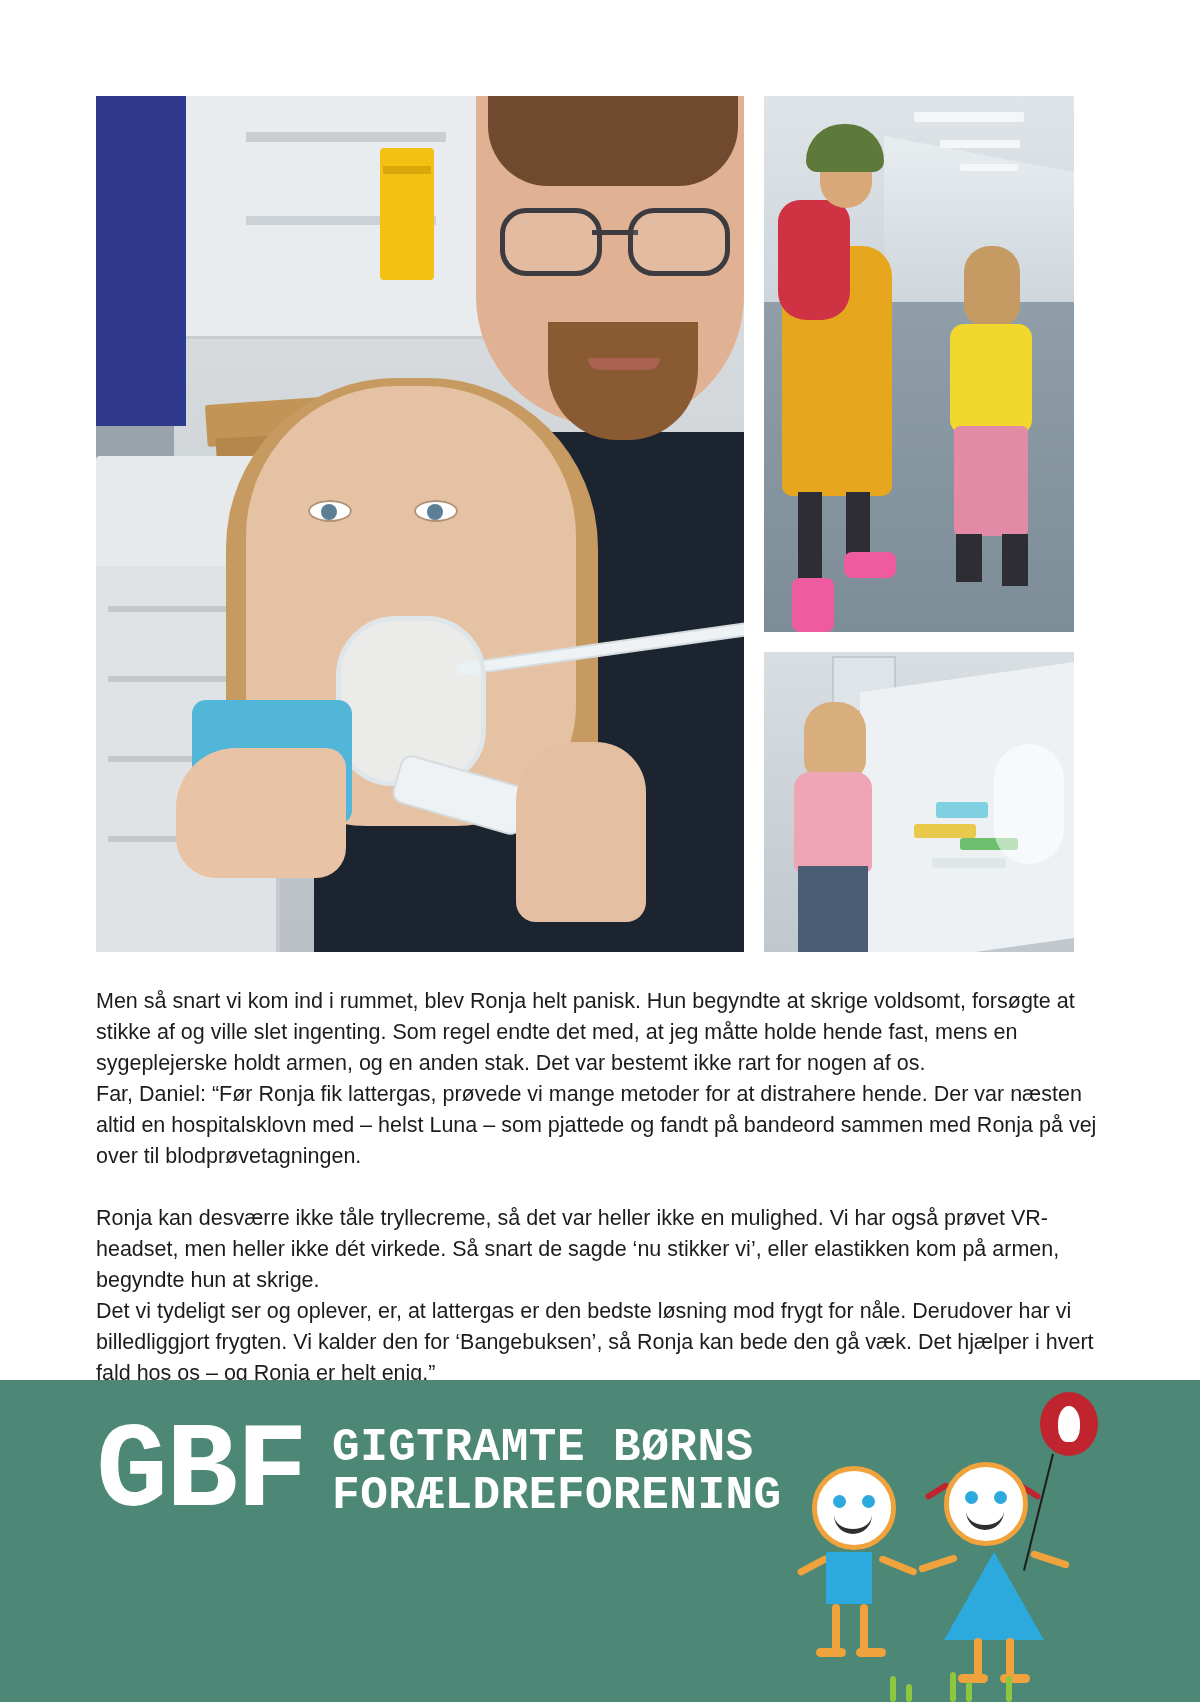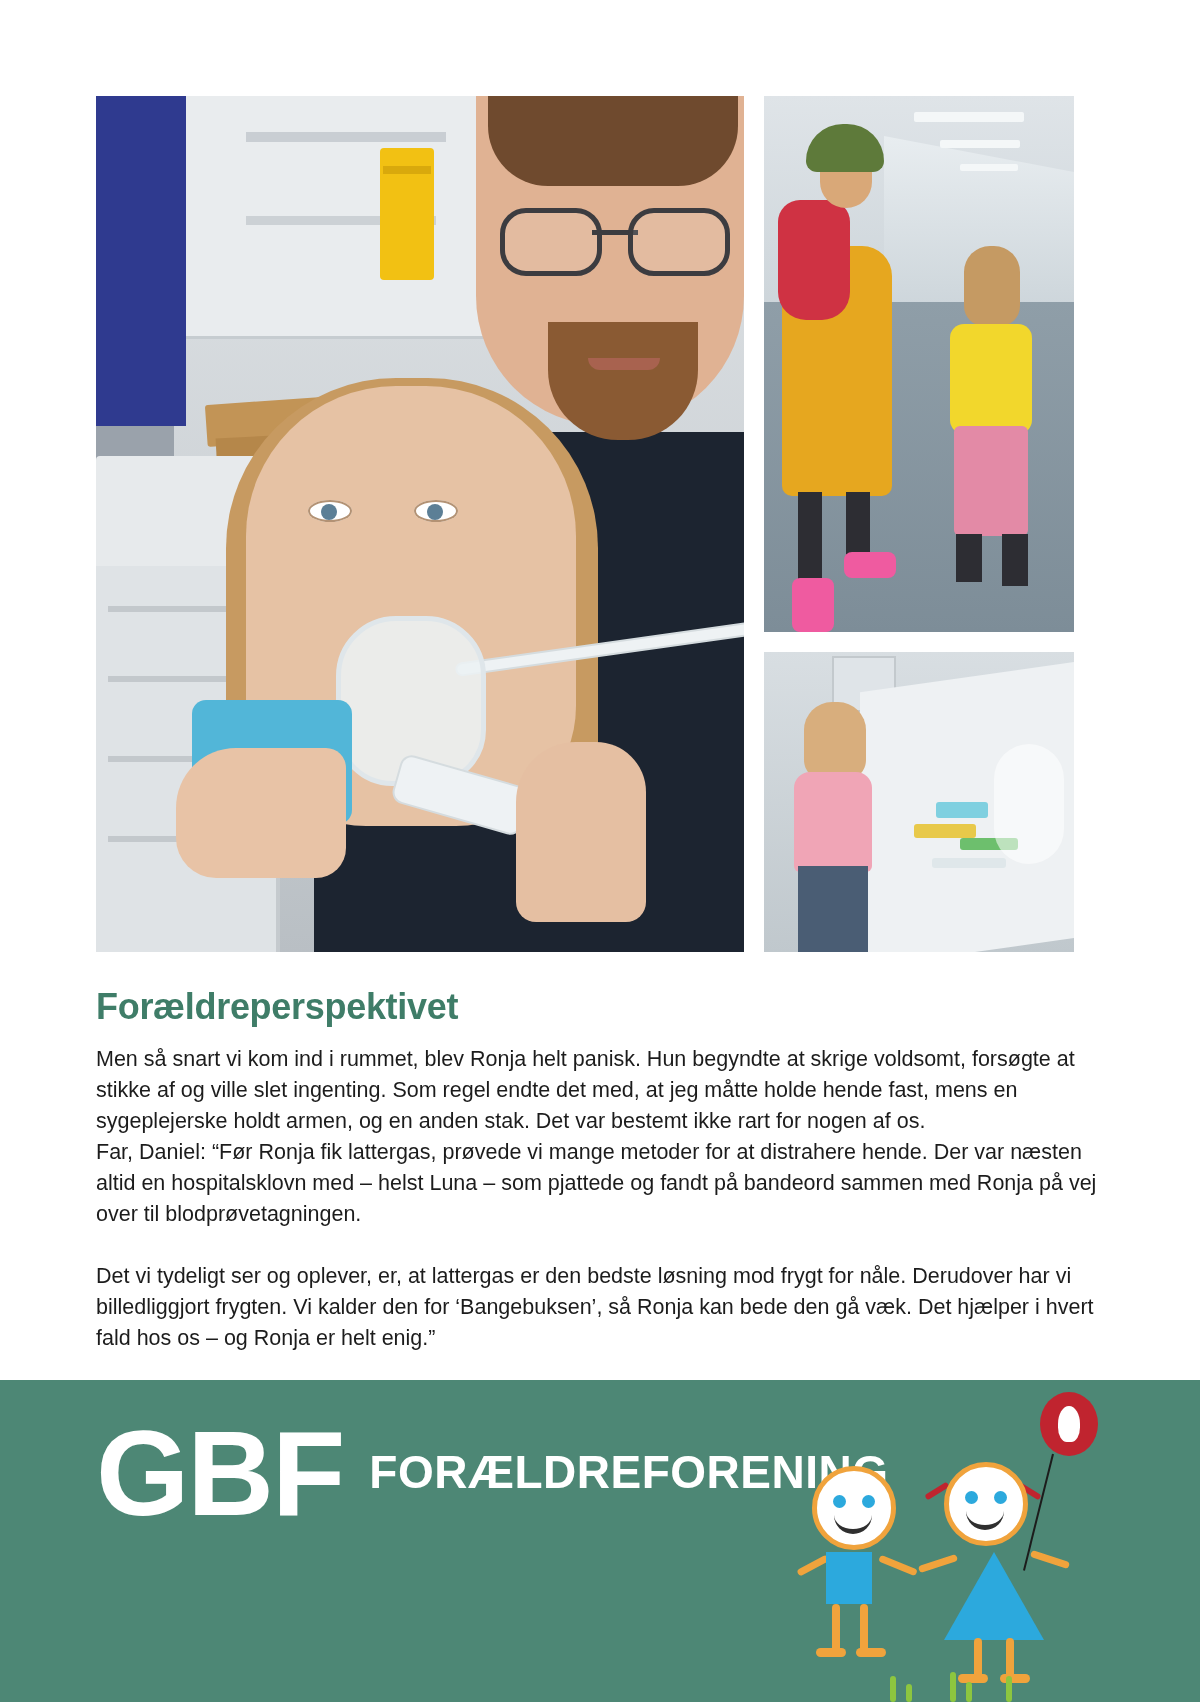--- a/index.html
+++ b/index.html
@@ -450,20 +450,21 @@
     height: 322px;
     background: #4d8775;
   }
 
   .logo-block {
     position: absolute;
     left: 96px;
     top: 44px;
     display: flex;
     align-items: center;
+    font-family: Liberation Mono, monospace;
   }
 
   .gbf {
     font-size: 120px;
     font-weight: bold;
     color: #ffffff;
     line-height: 0.82;
     letter-spacing: -2px;
   }
 
@@ -636,33 +637,34 @@
       <div class="br-girl-pants"></div>
       <div class="br-tool" style="left:172px;top:150px;width:52px;height:16px;background:#7fd0e0"></div>
       <div class="br-tool" style="left:150px;top:172px;width:62px;height:14px;background:#e8c94a"></div>
       <div class="br-tool" style="left:196px;top:186px;width:58px;height:12px;background:#6dbf6d"></div>
       <div class="br-tool" style="left:168px;top:206px;width:74px;height:10px;background:#dfe7ea"></div>
       <div class="br-tool" style="left:230px;top:92px;width:70px;height:120px;background:rgba(255,255,255,0.55);border-radius:40px"></div>
     </div>
   </div>
 
   <div class="content">
-    <h1 class="headline">Forældreperspektivet</h1>
     <div class="body-text">
       <p>Men så snart vi kom ind i rummet, blev Ronja helt panisk. Hun begyndte at skrige voldsomt, forsøgte at stikke af og ville slet ingenting. Som regel endte det med, at jeg måtte holde hende fast, mens en sygeplejerske holdt armen, og en anden stak. Det var bestemt ikke rart for nogen af os.</p>
       <p>Far, Daniel: “Før Ronja fik lattergas, prøvede vi mange metoder for at distrahere hende. Der var næsten altid en hospitalsklovn med – helst Luna – som pjattede og fandt på bandeord sammen med Ronja på vej over til blodprøvetagningen.</p>
       <div class="spacer"></div>
+      <p>Ronja kan desværre ikke tåle tryllecreme, så det var heller ikke en mulighed. Vi har også prøvet VR-headset, men heller ikke dét virkede. Så snart de sagde ‘nu stikker vi’, eller elastikken kom på armen, begyndte hun at skrige.</p>
       <p>Det vi tydeligt ser og oplever, er, at lattergas er den bedste løsning mod frygt for nåle. Derudover har vi billedliggjort frygten. Vi kalder den for ‘Bangebuksen’, så Ronja kan bede den gå væk. Det hjælper i hvert fald hos os – og Ronja er helt enig.”</p>
     </div>
   </div>
 
   <div class="footer">
     <div class="logo-block">
       <div class="gbf">GBF</div>
       <div class="org-name">
+        <div>GIGTRAMTE BØRNS</div>
         <div>FORÆLDREFORENING</div>
       </div>
     </div>
 
     <div class="mascots">
 
       <div class="balloon" style="right:0;top:-50px">
         <div class="balloon-ball"></div>
         <div class="balloon-inner"></div>
         <div class="balloon-string"></div>

